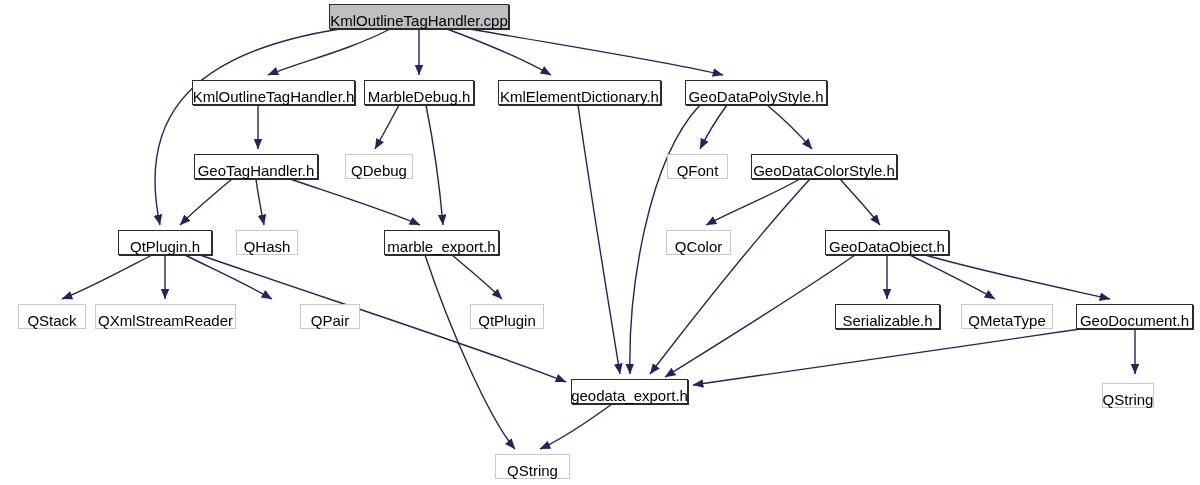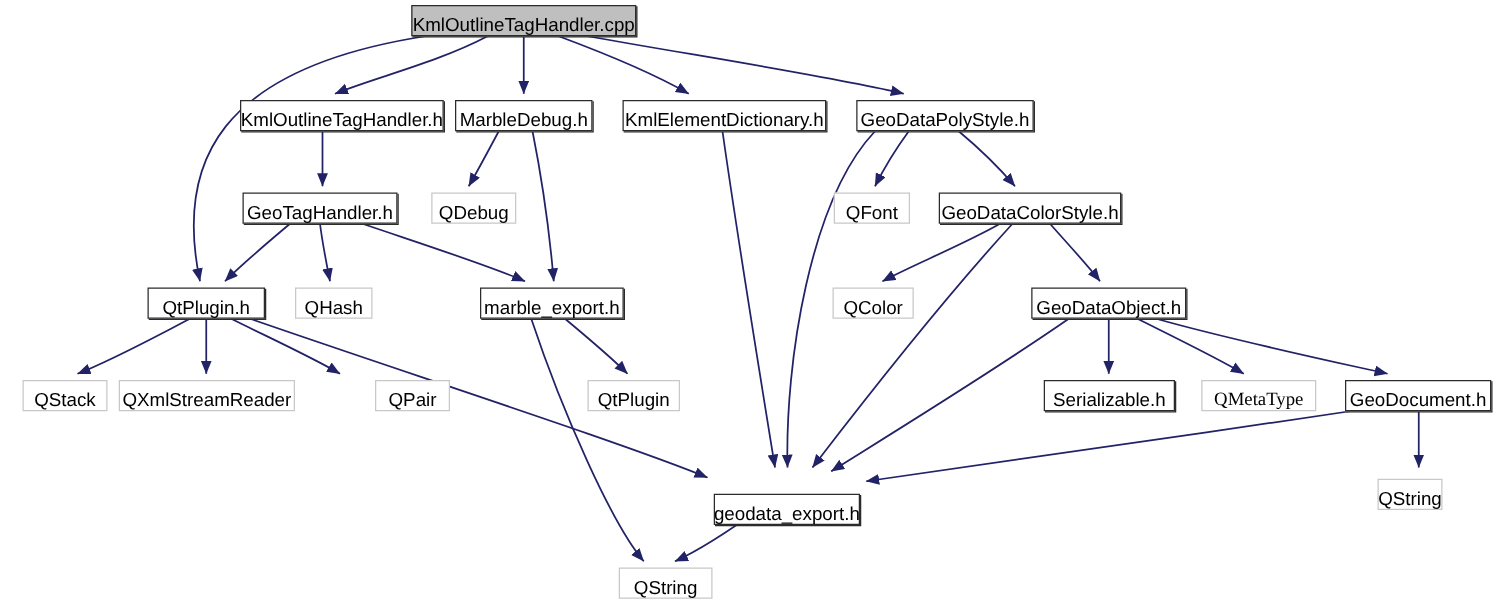--- a/index.html
+++ b/index.html
@@ -141,27 +141,27 @@
       </div>
       <div class="node weak" style="left: 256px; top: 304px; width: 60px; height: 25px; margin-left: 44px;">
         <span>QPair</span>
       </div>
       <div class="node weak" style="left: 470px; top: 304px; width: 74px; height: 25px;">
         <span>QtPlugin</span>
       </div>
       <div class="node strong" style="left: 835px; top: 304px; width: 105px; height: 25px;">
         <span>Serializable.h</span>
       </div>
-      <div class="node weak" style="left: 961px; top: 304px; width: 92px; height: 25px; font-family: Liberation Serif, serif;">
+      <div class="node weak" style="left: 961px; top: 304px; width: 92px; height: 25px;">
         <span>QMetaType</span>
       </div>
       <div class="node strong" style="left: 1076px; top: 304px; width: 117px; height: 25px;">
         <span>GeoDocument.h</span>
       </div>
-      <div class="node strong" style="left: 571px; top: 379px; width: 117px; height: 25px; margin-top: 16px;">
+      <div class="node strong" style="left: 571px; top: 379px; width: 117px; height: 25px;">
         <span>geodata_export.h</span>
       </div>
       <div class="node weak" style="left: 1102px; top: 383px; width: 52px; height: 25px;">
         <span>QString</span>
       </div>
       <div class="node weak" style="left: 495px; top: 454px; width: 75px; height: 25px;">
         <span>QString</span>
       </div>
     </div>
 </div>

